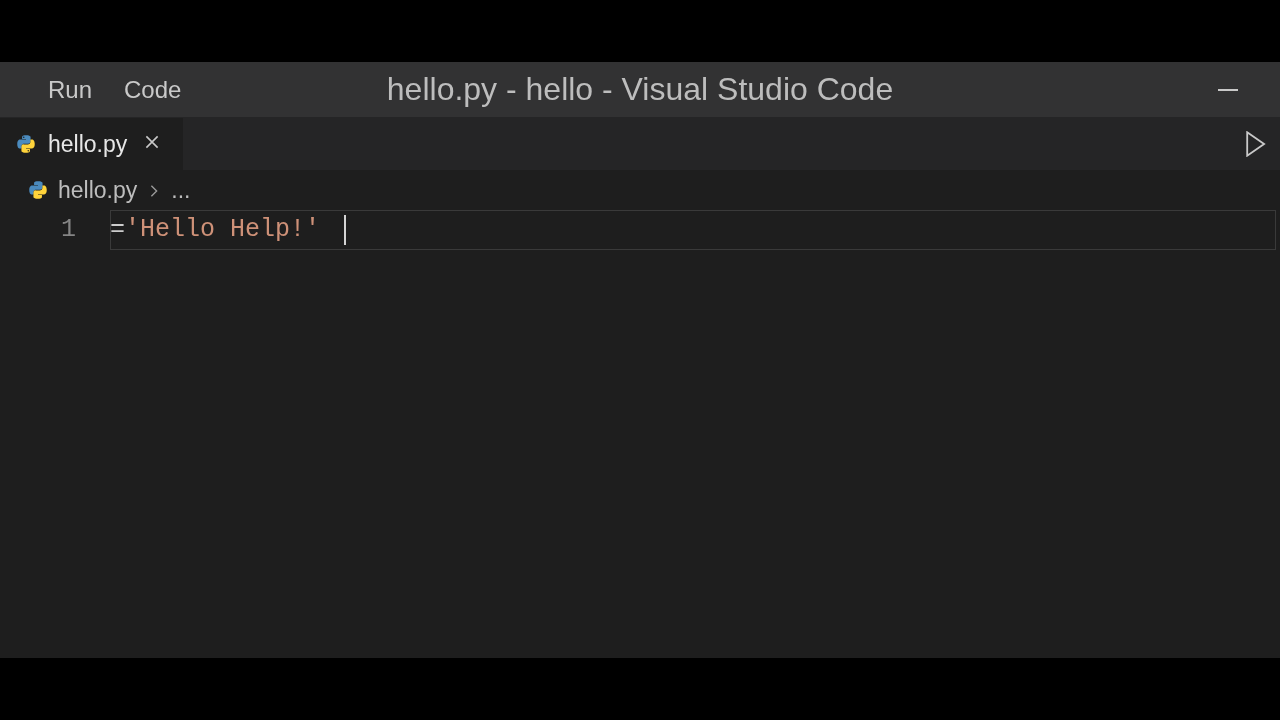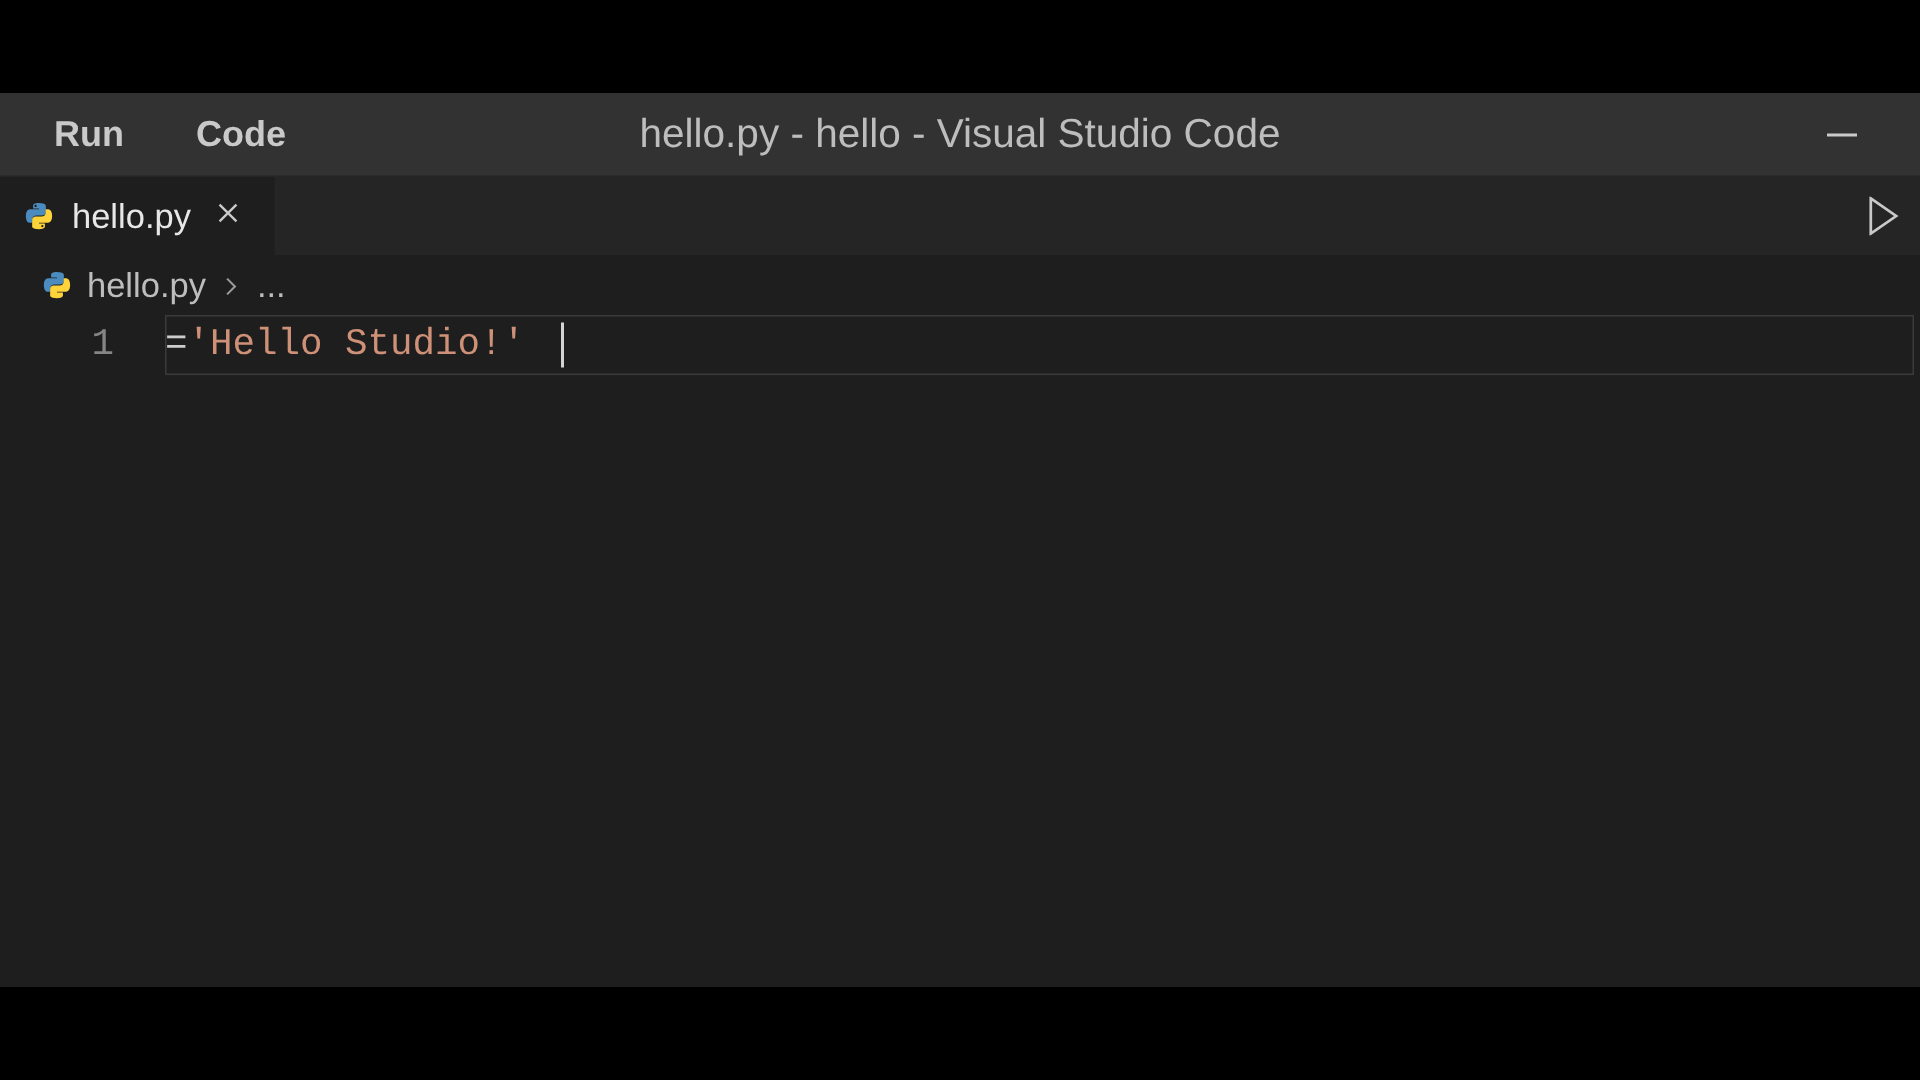--- a/index.html
+++ b/index.html
@@ -7,25 +7,25 @@
   .app {
     position:absolute; left:0; top:62px; width:1280px; height:596px;
     background:#1e1e1e; display:flex; flex-direction:column;
   }
   
   .titlebar {
     height:56px; background:#323233; display:flex; align-items:center;
     color:#c9c9c9; font-size:24px; position:relative;
     border-bottom:1px solid #252526;
   }
-  .menus { display:flex; gap:16px; padding-left:20px;font-weight:bold; }
+  .menus { display:flex; gap:0; padding-left:32px; }
   .menu-item { padding:8px 16px; cursor:pointer; }
   .win-title {
     position:absolute; left:50%; transform:translateX(-50%);
-    color:#bdbdbd; font-size:27px; white-space:nowrap;
+    color:#bdbdbd; font-size:32px; white-space:nowrap;
   }
   .win-min {
     position:absolute; right:42px; top:50%; transform:translateY(-50%);
     width:20px; height:2px; background:#c9c9c9;
   }
   
   .tabstrip {
     height:52px; background:#252526; display:flex; align-items:stretch;
     position:relative;
   }
@@ -124,20 +124,20 @@
   </div>
 
   <div class="editor">
     <div class="gutter">
       <div class="code-line" style="justify-content:flex-end">1</div>
     </div>
     <div class="code-area">
       <div class="line-hl"></div>
       <div class="code-line">
         <span class="tok-op"> = </span>
-        <span class="tok-str">'Hello Studio!'</span>
+        <span class="tok-str">'Hello Help!'</span>
         <span class="caret"></span>
       </div>
     </div>
     <div class="scrollbar"></div>
   </div>
 
 </div>
 
 </body></html>

